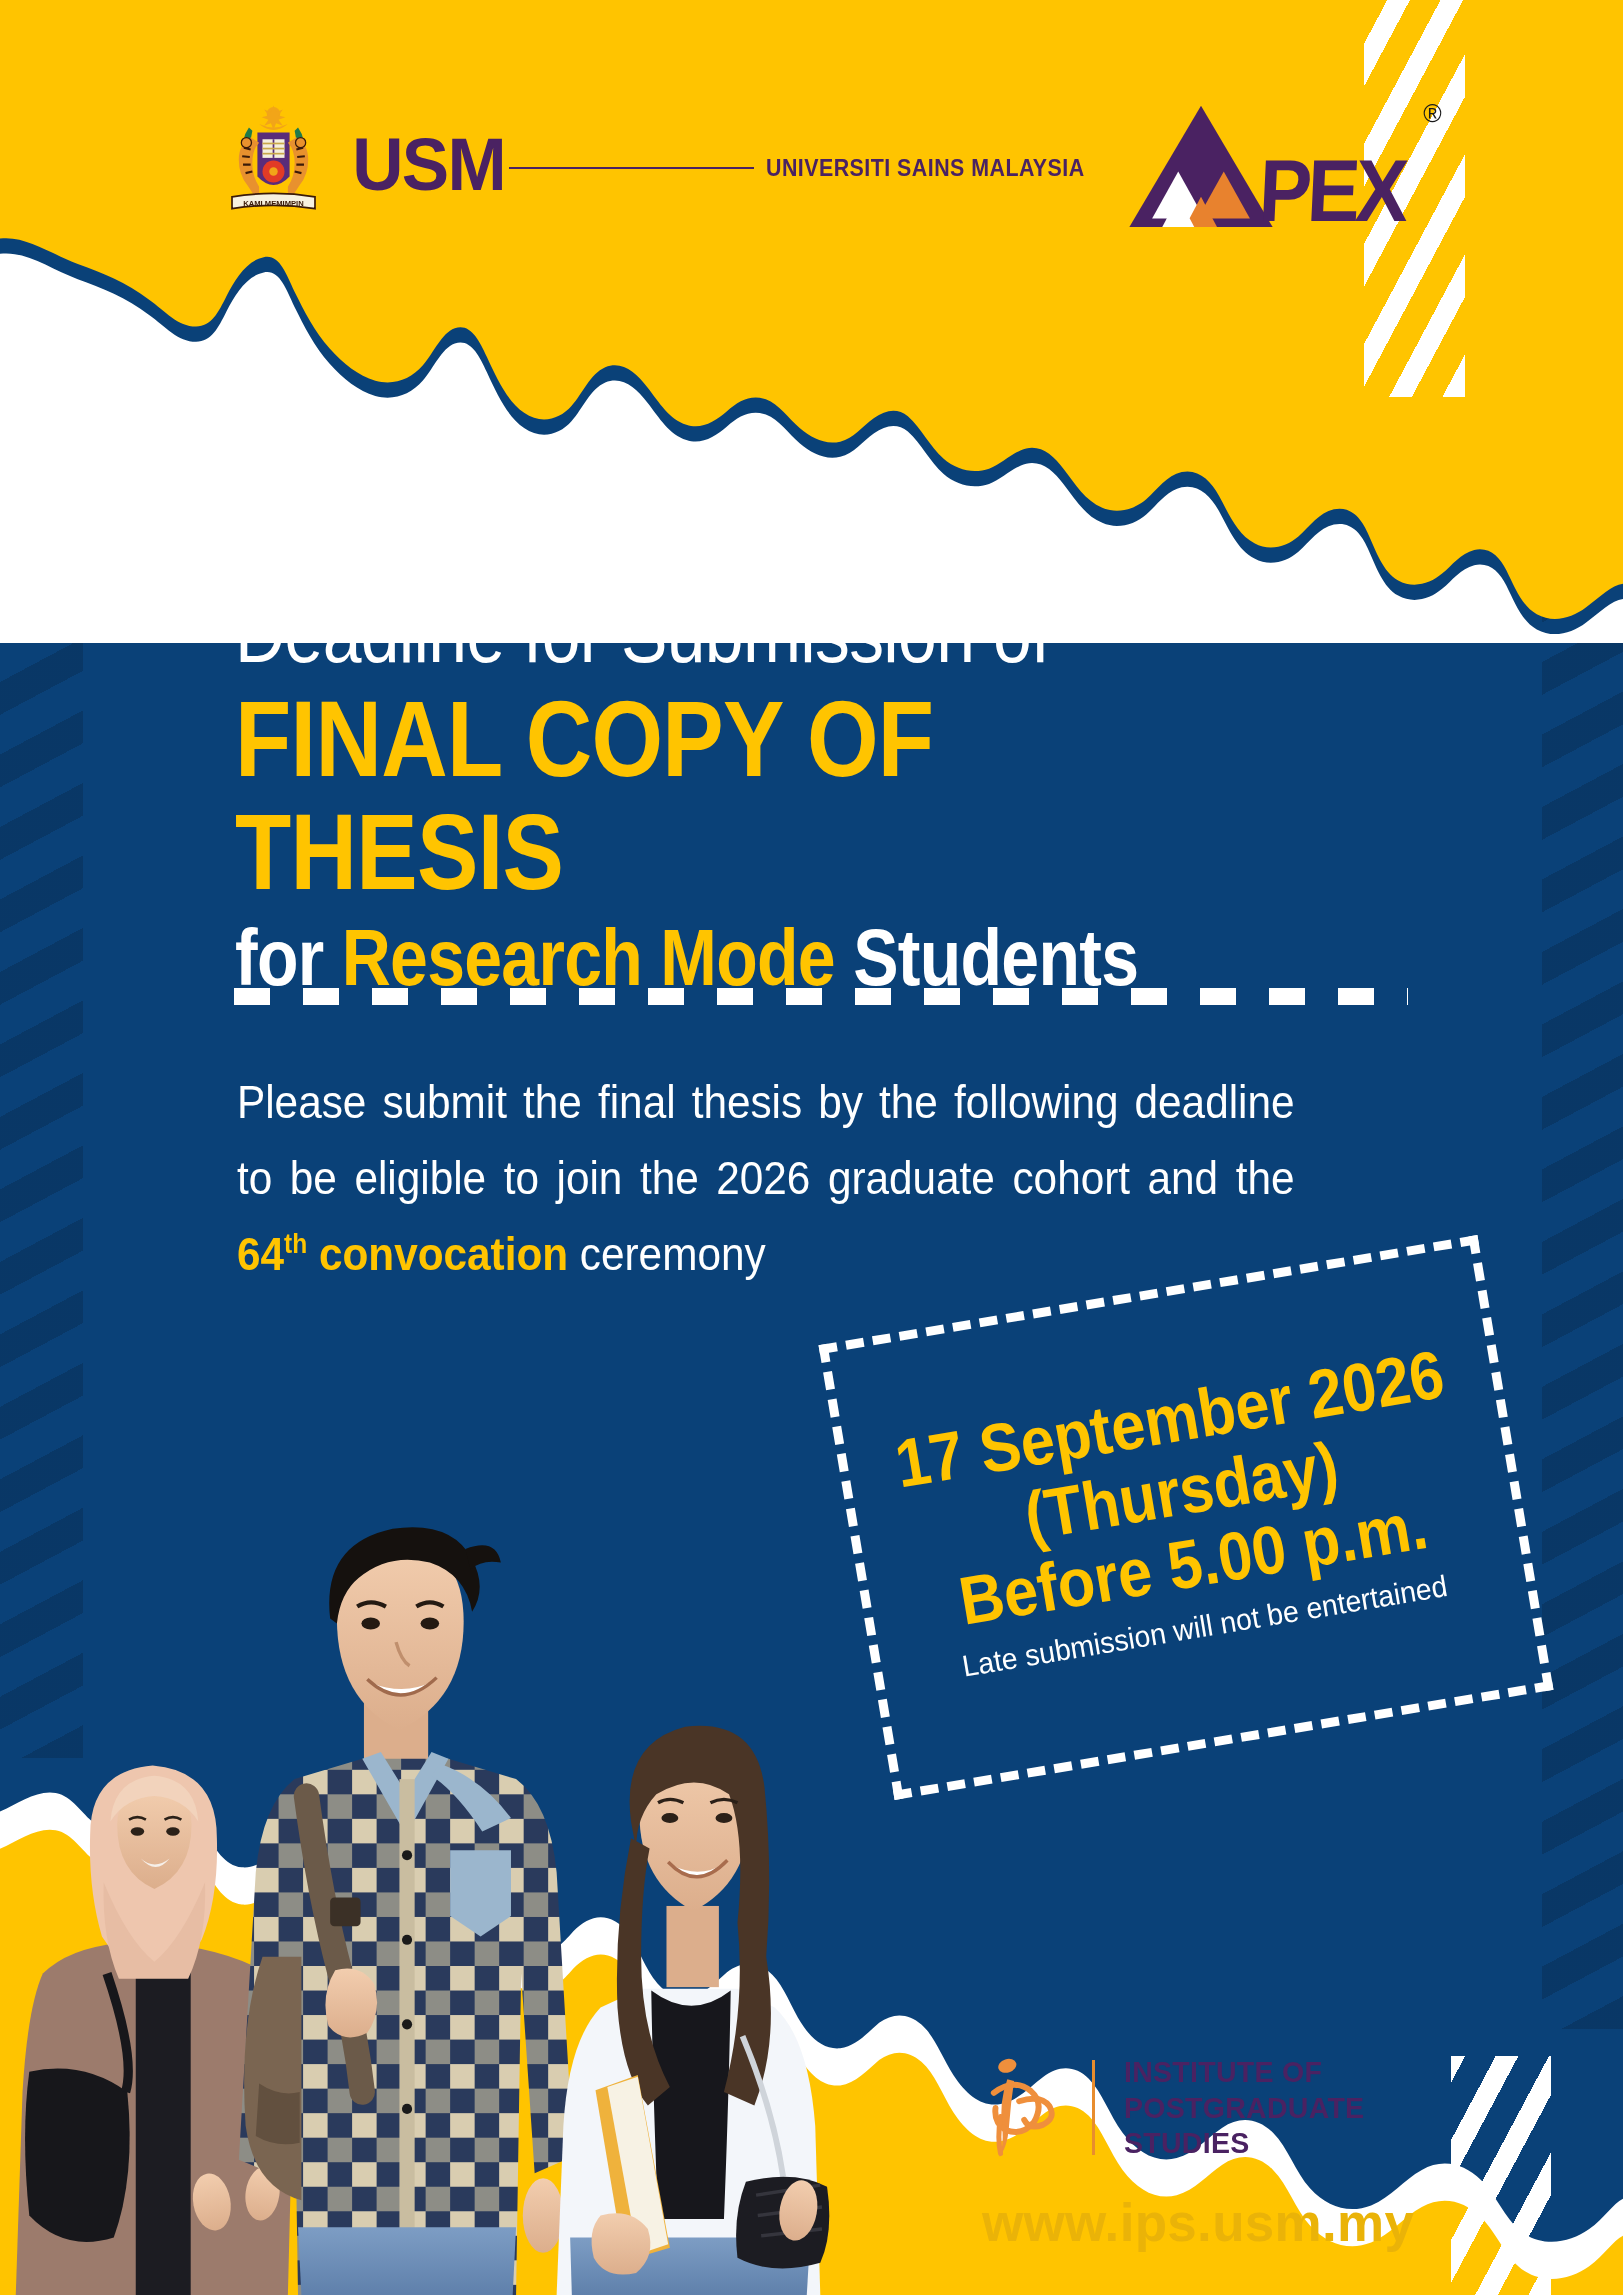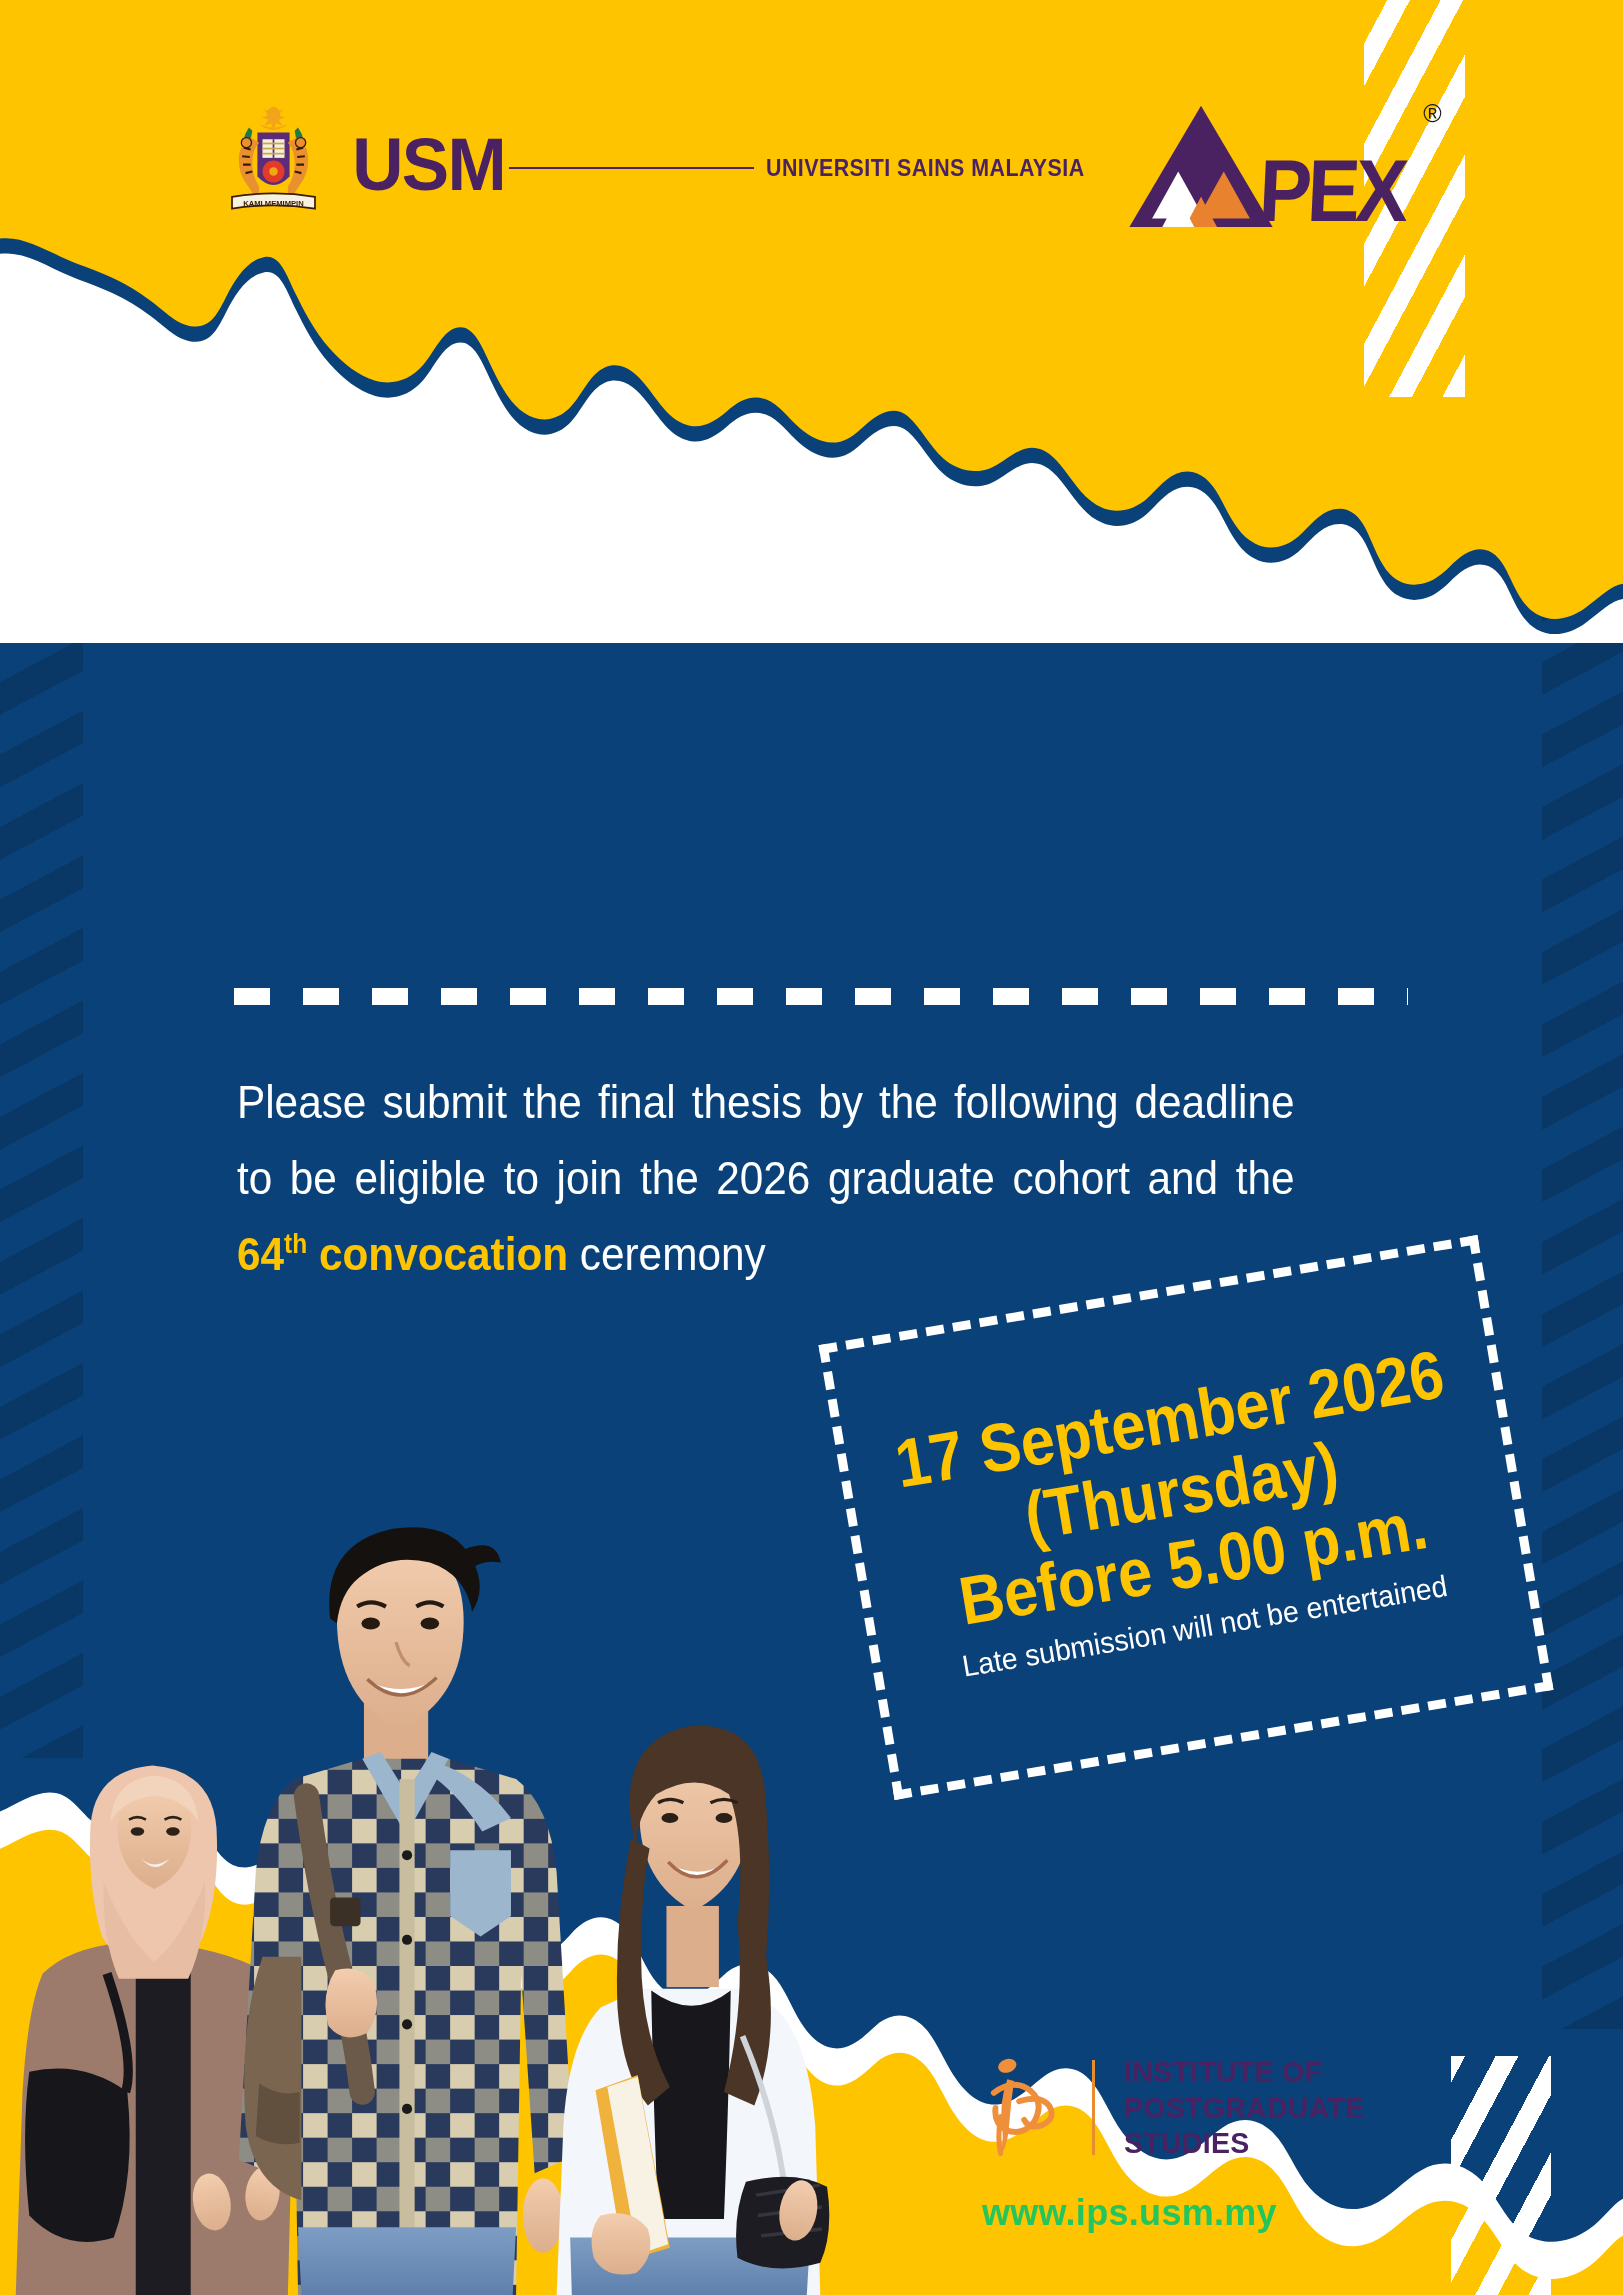--- a/index.html
+++ b/index.html
@@ -179,21 +179,21 @@
   .ips-mark{ width:81px; height:108px; flex:0 0 auto; }
   .ips-bar{ width:2.5px; height:95px; background:#e88d2e; flex:0 0 auto; }
   .ips-text{
     font-family:"Liberation Sans", sans-serif;
     font-weight:bold; color:#4a2262; font-size:30px; line-height:1.18;
     letter-spacing:0.3px; transform:scaleX(.95); transform-origin:left center;
   }
   .ips-url{
     position:absolute; left:982px; top:2192px; z-index:9;
     font-family:"Liberation Sans", sans-serif;
-    font-weight:bold; color:#22c55e; font-size:36px; letter-spacing:0.3px;
+    font-weight:bold; color:#eab308; font-size:53px; letter-spacing:0.3px;
   }
 </style>
 </head>
 <body>
 
 <div class="poster">
 
   <div class="tex-left"></div>
   <div class="tex-right"></div>
 
@@ -293,20 +293,27 @@
         <polygon points="116,82 147,138 85,138" fill="#e8822e"></polygon>
         <polygon points="89,112 108,148 70,148" fill="#e8822e"></polygon>
         <polygon points="62,112 81,148 43,148" fill="#ffffff"></polygon>
       </svg>
       <div class="apex-word">PEX</div>
       <span class="apex-reg">®</span>
     </div>
 
   </div>
 
+  <div class="headline">
+    <div class="h-line1">Deadline for Submission of</div>
+    <div class="h-line2">FINAL COPY OF THESIS</div>
+    <div class="h-line3">
+      <span>for </span><span class="hl">Research Mode</span><span> Students</span>
+    </div>
+  </div>
 
   <div class="divider"></div>
 
   <div class="body-copy">
     <span>Please submit the final thesis by the following deadline to be eligible to join the 2026 graduate cohort and the </span><span class="hl">64</span><sup class="hl">th</sup><span class="hl"> convocation</span><span> ceremony</span>
   </div>
 
   <div class="datebox">
     <div class="frame"></div>
     <div class="inner">

